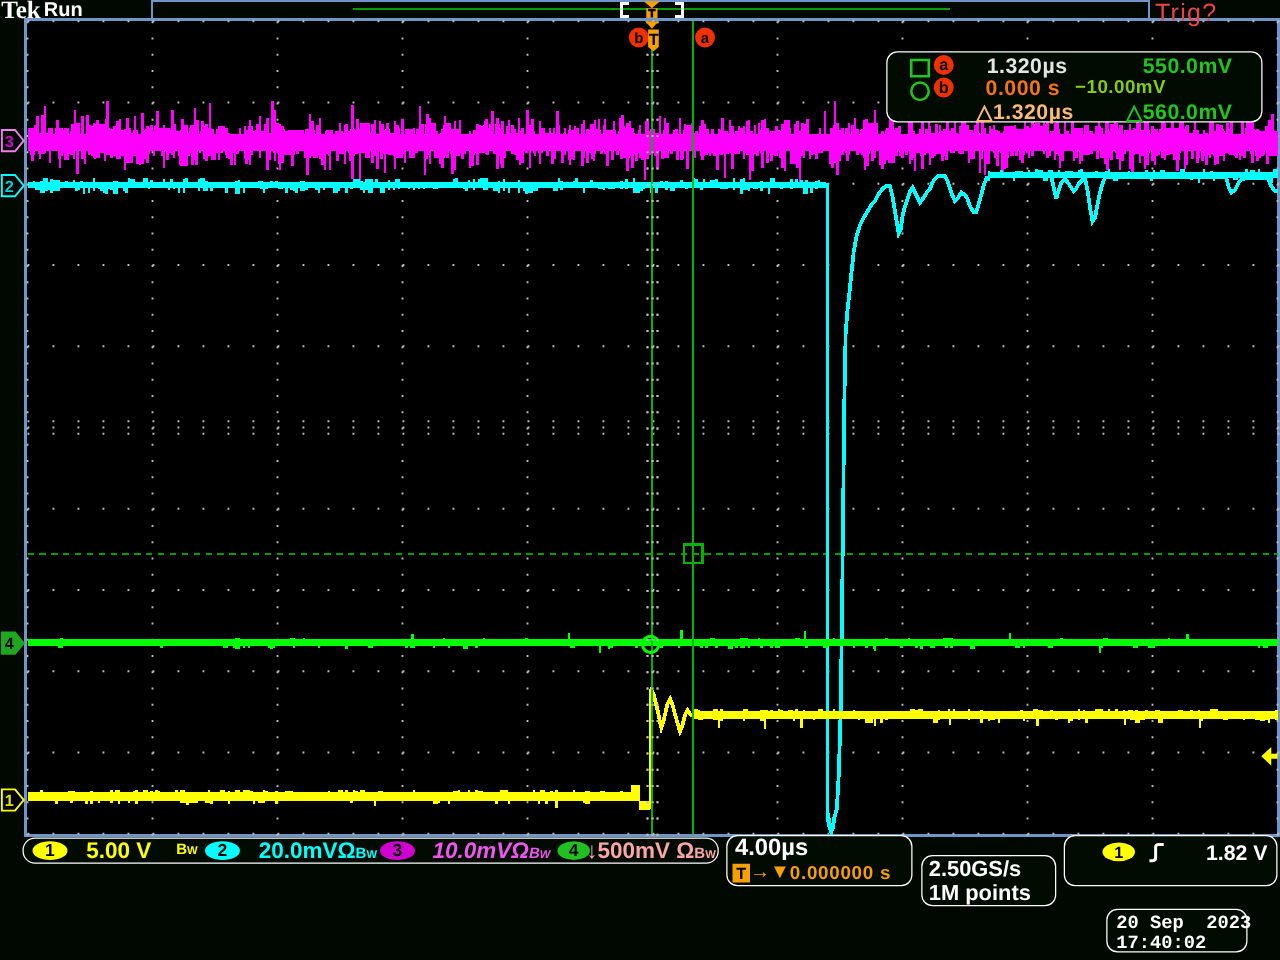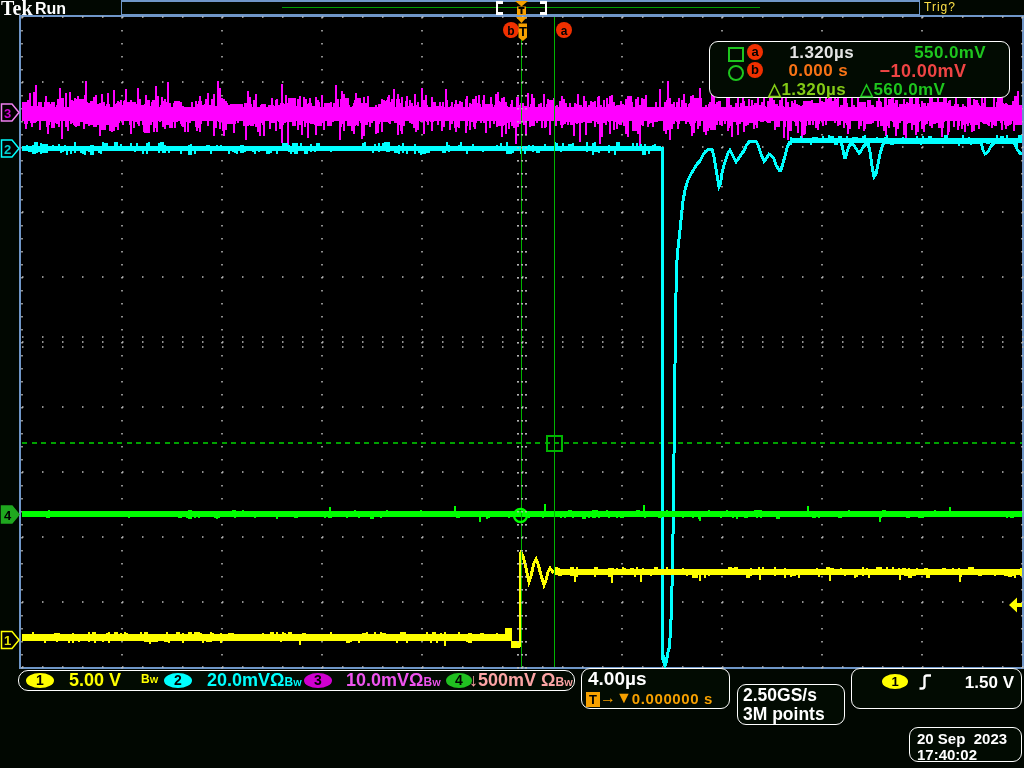--- a/index.html
+++ b/index.html
@@ -105,63 +105,63 @@
 <text x="511" y="34.5" fill="black" font-size="12" font-weight="bold" text-anchor="middle">b</text>
 <circle cx="564" cy="30" r="8" fill="#f03000"></circle>
 <text x="564" y="34.5" fill="black" font-size="12" font-weight="bold" text-anchor="middle">a</text>
 <path d="M516,17 L527,17 L521.5,23 Z" fill="#f7a000"></path>
 <path d="M518.5,23.5 L527,23.5 L527,37.5 L522.8,41 L518.5,37.5 Z" fill="#f7a000"></path>
 <text x="523" y="36" fill="black" font-size="13" font-weight="bold" text-anchor="middle">T</text>
 </svg>
 
 <div class="abs" style="left:1px;top:-3px;color:#fff;font-size:20px;font-family:'Liberation Serif',serif;font-weight:bold;">Tek</div>
 <div class="abs" style="left:35px;top:0px;color:#fff;font-size:16px;font-weight:bold;">Run</div>
-<div class="abs" style="left:924px;top:0px;color:#fde047;font-size:12px;font-weight:normal;letter-spacing:1px;">Trig?</div>
+<div class="abs" style="left:924px;top:0px;color:#ef4444;font-size:20px;font-weight:normal;letter-spacing:1px;">Trig?</div>
 
 <div class="box" style="left:709px;top:41px;width:301px;height:57px;">
   <svg class="abs" style="left:17px;top:4px" width="40" height="48">
     <rect x="2" y="2" width="14" height="13" fill="none" stroke="#1ec61e" stroke-width="2"></rect>
     <circle cx="9" cy="27" r="7" fill="none" stroke="#1ec61e" stroke-width="2"></circle>
   </svg>
   <div class="badge" style="left:37px;top:2px;width:16px;height:16px;background:#f03000;font-size:13px;line-height:16px;">a</div>
   <div class="badge" style="left:37px;top:20px;width:16px;height:16px;background:#f03000;font-size:13px;line-height:16px;">b</div>
   <div class="abs" style="left:58px;top:1px;width:86px;text-align:right;color:#e5e5e5;font-size:17px;letter-spacing:0.4px;">1.320µs</div>
   <div class="abs" style="left:58px;top:19px;width:80px;text-align:right;color:#f97316;font-size:17px;letter-spacing:0.4px;">0.000 s</div>
-  <div class="abs" style="left:58px;top:37px;width:91px;color:#84cc16;font-size:17px;letter-spacing:0.4px;">△1.320µs</div>
+  <div class="abs" style="left:58px;top:37px;width:91px;text-align:right;color:#fdba74;font-size:17px;letter-spacing:0.4px;">△1.320µs</div>
   <div class="abs" style="left:150px;top:1px;width:126px;text-align:right;color:#1ec61e;font-size:17px;letter-spacing:0.4px;">550.0mV</div>
-  <div class="abs" style="left:150px;top:19px;width:126px;text-align:center;color:#ef4444;font-size:18px;letter-spacing:0.4px;">−10.00mV</div>
-  <div class="abs" style="left:150px;top:37px;width:126px;text-align:left;color:#1ec61e;font-size:17px;letter-spacing:0.4px;">△560.0mV</div>
+  <div class="abs" style="left:150px;top:19px;width:126px;text-align:left;color:#84cc16;font-size:15px;letter-spacing:0.4px;">−10.00mV</div>
+  <div class="abs" style="left:150px;top:37px;width:126px;text-align:right;color:#1ec61e;font-size:17px;letter-spacing:0.4px;">△560.0mV</div>
 </div>
 
 <div class="box" style="left:18px;top:670px;width:557px;height:21px;border-radius:10px;">
   <div class="badge" style="left:7px;top:2px;width:28px;height:15px;border-radius:50%;background:#ffff00;font-size:14px;line-height:15px;">1</div>
   <div class="abs" style="left:50px;top:-1px;color:#ffff00;font-size:18px;">5.00 V</div>
   <div class="abs" style="left:122px;top:1px;color:#ffff00;font-size:12px;">B<span style="font-size:9px;">W</span></div>
   <div class="badge" style="left:145px;top:2px;width:28px;height:15px;border-radius:50%;background:#00ffff;font-size:14px;line-height:15px;">2</div>
   <div class="abs" style="left:188px;top:-1px;color:#00ffff;font-size:18px;">20.0mVΩ<span style="font-size:12px;">B</span><span style="font-size:9px;">W</span></div>
   <div class="badge" style="left:285px;top:2px;width:28px;height:15px;border-radius:50%;background:#d000d0;font-size:14px;line-height:15px;color:#000;">3</div>
-  <div class="abs" style="left:327px;top:-1px;color:#f055f0;font-size:18px;">10.0mVΩ<span style="font-size:12px;">B</span><span style="font-size:9px;">W</span></div>
+  <div class="abs" style="left:327px;top:-1px;color:#f055f0;font-size:18px;font-style:italic;">10.0mVΩ<span style="font-size:12px;">B</span><span style="font-size:9px;">W</span></div>
   <div class="badge" style="left:427px;top:2px;width:26px;height:15px;border-radius:50%;background:#20c020;font-size:14px;line-height:15px;">4</div>
   <div class="abs" style="left:450px;top:-1px;color:#fca5a5;font-size:18px;">↓500mV Ω<span style="font-size:12px;">B</span><span style="font-size:9px;">W</span></div>
 </div>
 
 <div class="box" style="left:581px;top:668px;width:149px;height:41px;padding-left:32px;">
   <div class="abs" style="left:6px;top:-1px;color:#fff;font-size:19px;">4.00µs</div>
   <div class="abs" style="left:4px;top:20px;color:#f7a000;font-size:15px;"><span style="background:#f7a000;color:#000;padding:0 3px;font-size:13px;">T</span><span style="font-size:16px;vertical-align:1px;">→</span><span style="font-size:16px;vertical-align:1px;">▼</span><span style="letter-spacing:0.6px;">0.000000 s</span></div>
 </div>
 
 <div class="box" style="left:737px;top:684px;width:108px;height:41px;">
   <div class="abs" style="left:5px;top:0px;color:#fff;font-size:17.5px;">2.50GS/s</div>
-  <div class="abs" style="left:5px;top:19px;color:#fff;font-size:17.5px;">3M points</div>
+  <div class="abs" style="left:5px;top:19px;color:#fff;font-size:17.5px;">1M points</div>
 </div>
 
 <div class="box" style="left:851px;top:668px;width:171px;height:41px;">
   <div class="badge" style="left:30px;top:5px;width:26px;height:15px;border-radius:50%;background:#ffff00;font-size:13px;line-height:15px;">1</div>
   <svg class="abs" style="left:66px;top:4px" width="16" height="18">
     <path d="M1.5,15.5 h2.5 q2.5,0 2.5,-2.5 v-8 q0,-2.5 2.5,-2.5 h4" stroke="#fff" stroke-width="2.4" fill="none"></path>
   </svg>
-  <div class="abs" style="right:7px;top:4px;color:#fff;font-size:17px;">1.50 V</div>
+  <div class="abs" style="right:7px;top:4px;color:#fff;font-size:17px;">1.82 V</div>
 </div>
 
-<div class="box" style="left:909px;top:727px;width:113px;height:35px;">
+<div class="box" style="left:885px;top:727px;width:113px;height:35px;font-family:Liberation Mono, monospace;">
   <div class="abs" style="left:7px;top:2px;color:#fff;font-size:15px;">20 Sep&nbsp; 2023</div>
   <div class="abs" style="left:7px;top:18px;color:#fff;font-size:15px;">17:40:02</div>
 </div>
 
 </body></html>

